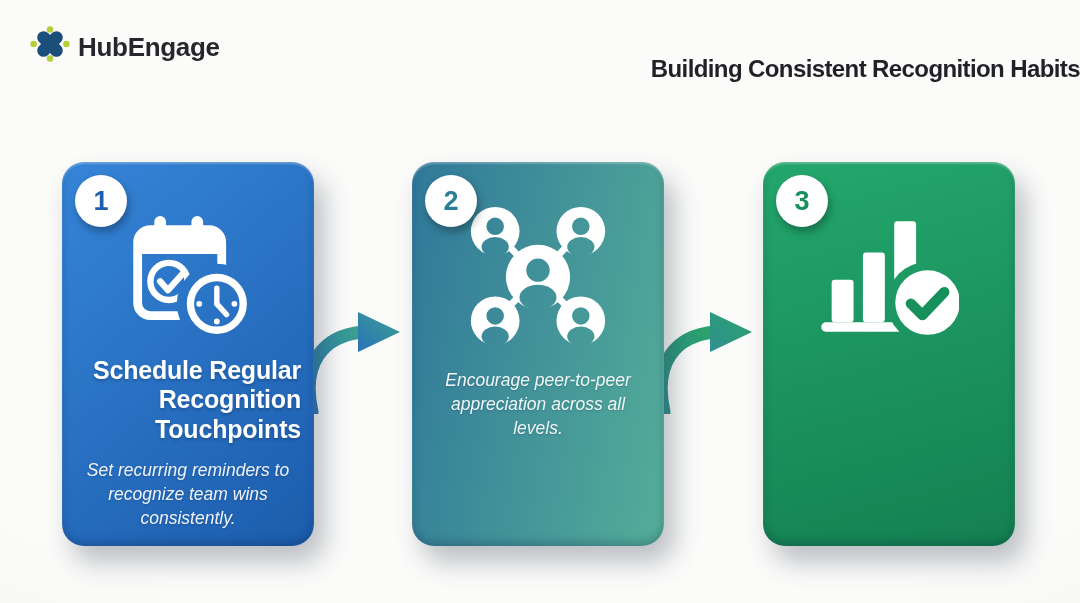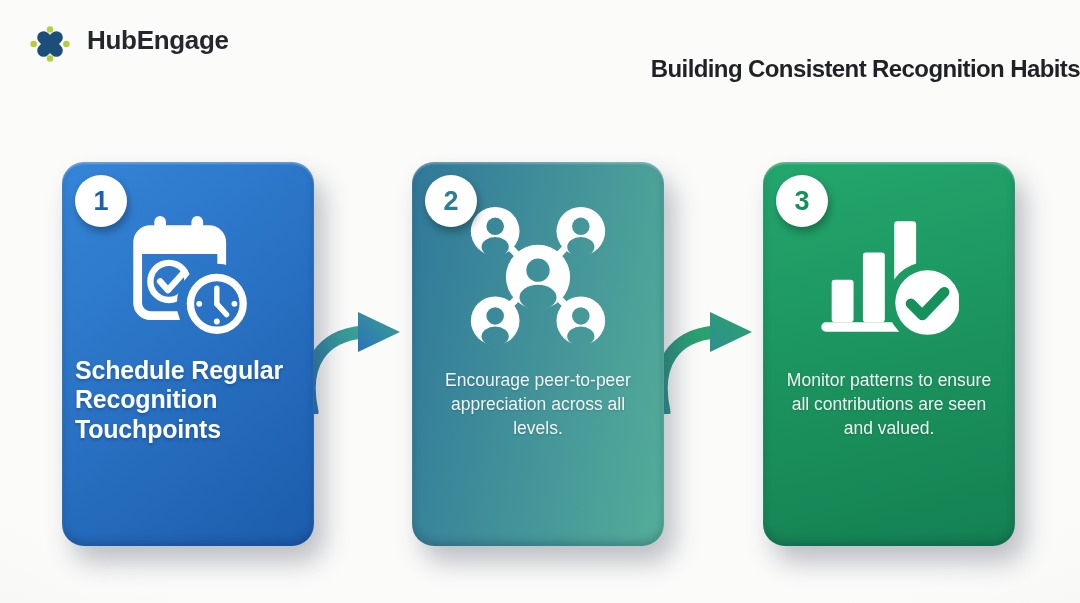--- a/index.html
+++ b/index.html
@@ -3,21 +3,21 @@
 <meta charset="utf-8">
 <style>
   * { margin:0; padding:0; box-sizing:border-box; }
   html,body { width:1080px; height:603px; }
   #stage {
     position:relative; width:1080px; height:603px; overflow:hidden;
     font-family:"Liberation Sans", sans-serif;
     background: radial-gradient(130% 130% at 50% 38%, #fbfbfa 52%, #ececea 100%);
   }
   
-  .logo { position:absolute; left:30px; top:25px; display:flex; align-items:flex-start; gap:17px; }
+  .logo { position:absolute; left:30px; top:25px; display:flex; align-items:flex-end; gap:8px; }
   .logo-text { font-size:26px; font-weight:700; color:#26272d; letter-spacing:-0.3px; }
   .title {
     position:absolute; top:55px; left:0; right:0; text-align:right;
     font-size:24px; font-weight:700; color:#1f2126; letter-spacing:-0.6px;
   }
   
   .card {
     position:absolute; top:162px; width:252px; height:384px; border-radius:22px;
     background: linear-gradient(140deg, var(--g1), var(--g2));
     box-shadow: 10px 16px 26px rgba(40,50,70,0.30),
@@ -28,26 +28,26 @@
   .card-1 { left:62px; } .card-2 { left:412px; } .card-3 { left:763px; }
   .badge {
     position:absolute; left:13px; top:13px; width:52px; height:52px; border-radius:50%;
     background:#ffffff; display:flex; align-items:center; justify-content:center;
     font-size:27px; font-weight:700; color:var(--accent);
     box-shadow: 2px 5px 9px rgba(0,0,0,0.30);
   }
   .icon-area { margin-top:36px; height:156px; display:flex; align-items:center; justify-content:center; }
   .icon-area svg { color:var(--accent); }
   .heading {
-    font-size:25px; font-weight:700; color:#ffffff; text-align:left; line-height:1.17;
+    font-size:25px; font-weight:700; color:#ffffff; text-align:right; line-height:1.17;
     padding:2px 13px 0; letter-spacing:-0.2px; text-shadow:0 2px 3px rgba(0,30,60,0.28);
   }
   .body-text {
     margin-top:14px; font-size:17.5px; color:rgba(255,255,255,0.93); text-align:center;
-    line-height:1.38; padding:0 19px; text-shadow:0 1px 2px rgba(0,30,60,0.22);
+    line-height:1.38; padding:0 19px; text-shadow:0 1px 2px rgba(0,30,60,0.22);font-style:italic;
   }
   
   .arrow { position:absolute; top:296px; width:116px; height:118px; z-index:1; }
   .arrow-1 { left:296px; } .arrow-2 { left:648px; }
 </style>
 </head>
 <body>
 
 <div id="stage">
 
@@ -111,20 +111,21 @@
         </g>
         <circle cx="97" cy="94" r="27" fill="none" stroke="#fff" stroke-width="7.5"></circle>
         <path d="M97 94 V 78" fill="none" stroke="#fff" stroke-width="5.5" stroke-linecap="round"></path>
         <path d="M97 94 L 107 105" fill="none" stroke="#fff" stroke-width="5.5" stroke-linecap="round"></path>
         <circle cx="79" cy="94" r="3" fill="#fff"></circle>
         <circle cx="115" cy="94" r="3" fill="#fff"></circle>
         <circle cx="97" cy="112" r="3" fill="#fff"></circle>
       </svg>
     </div>
     <div class="heading">Schedule Regular Recognition Touchpoints</div>
+    <div class="body-text">Set recurring reminders to recognize team wins consistently.</div>
   </div>
 
   <div class="card card-2" style="background: linear-gradient(100deg, rgb(48, 120, 154), rgb(84, 173, 152)); --accent: #2b7e95;">
     <div class="badge">2</div>
     <div class="icon-area">
       <svg width="146" height="146" viewBox="0 0 150 150">
         <defs>
           <mask id="m2">
             <rect width="150" height="150" fill="#fff"></rect>
             <circle cx="75" cy="69" r="12" fill="#000"></circle>
@@ -170,16 +171,15 @@
         <g mask="url(#m3)" fill="#fff">
           <rect x="2" y="103" width="102" height="9" rx="4.5"></rect>
           <rect x="12" y="62" width="21" height="41" rx="3"></rect>
           <rect x="42" y="36" width="21" height="67" rx="3"></rect>
           <rect x="72" y="6" width="21" height="97" rx="3"></rect>
         </g>
         <circle cx="104" cy="84" r="31" fill="#fff"></circle>
         <path d="M88 85 l11 11 l21 -22" fill="none" stroke="currentColor" stroke-width="10" stroke-linecap="round" stroke-linejoin="round"></path>
       </svg>
     </div>
-    <div class="body-text">Monitor patterns to ensure all contributions are seen and valued.</div>
   </div>
 
 </div>
 
 </body></html>

